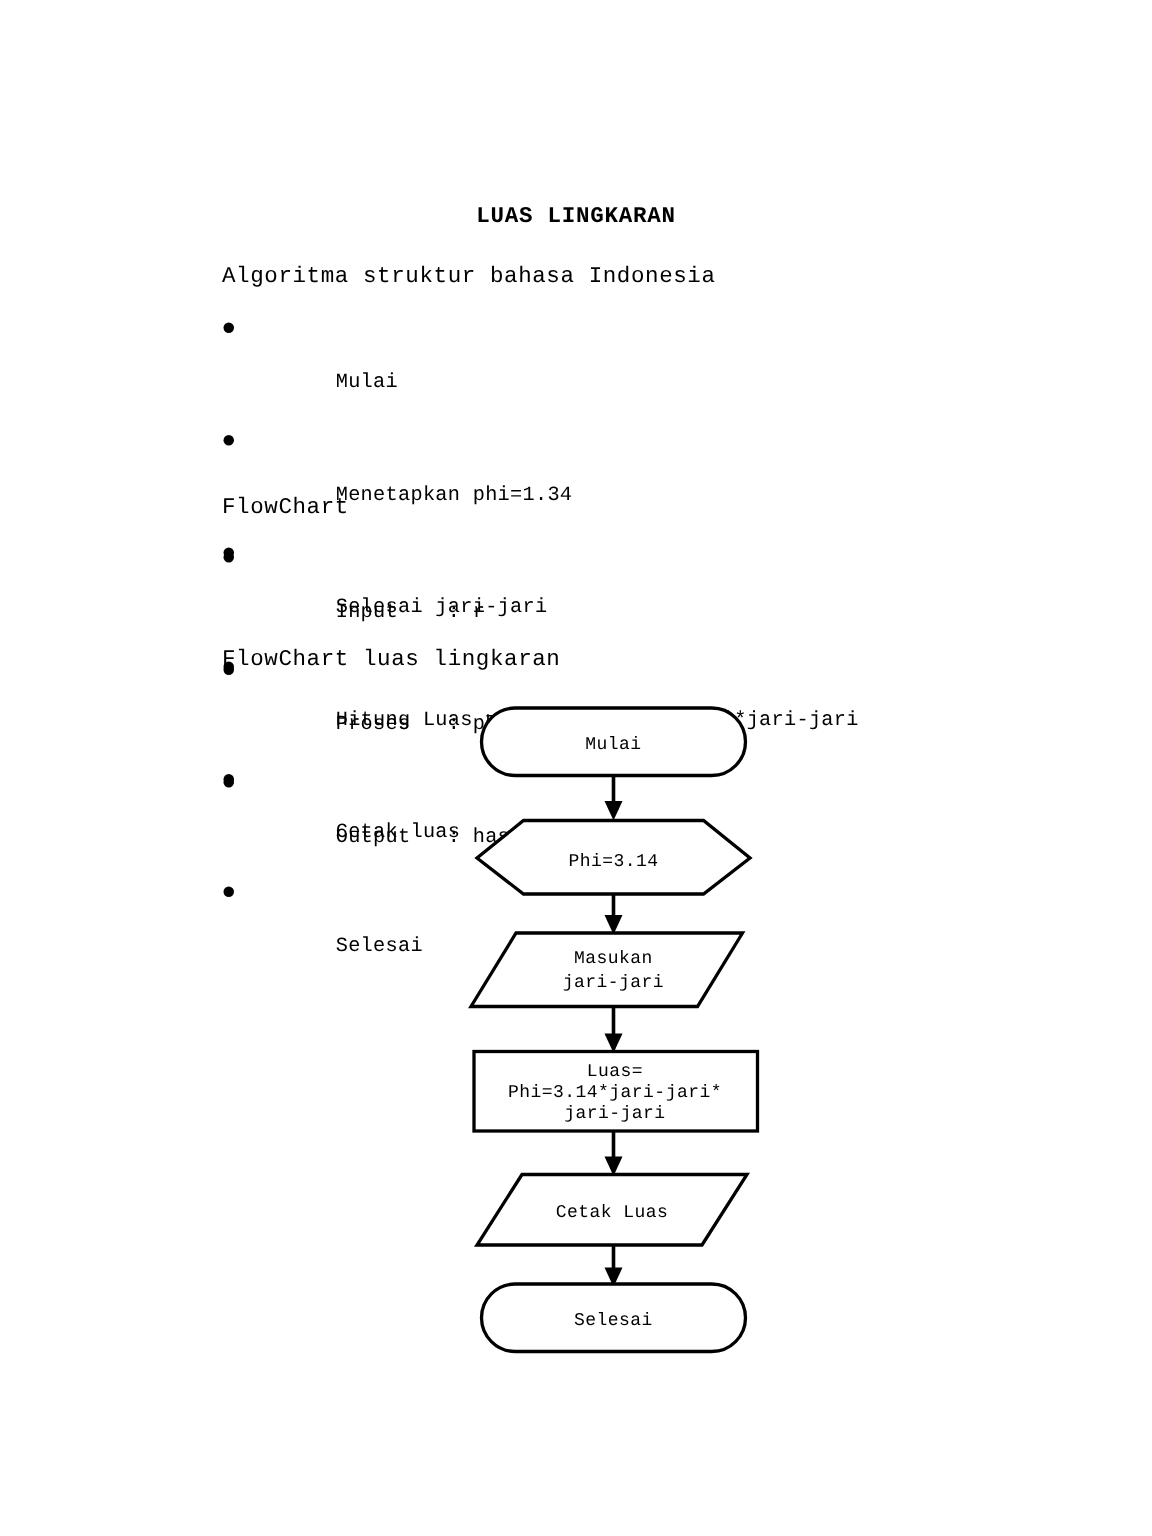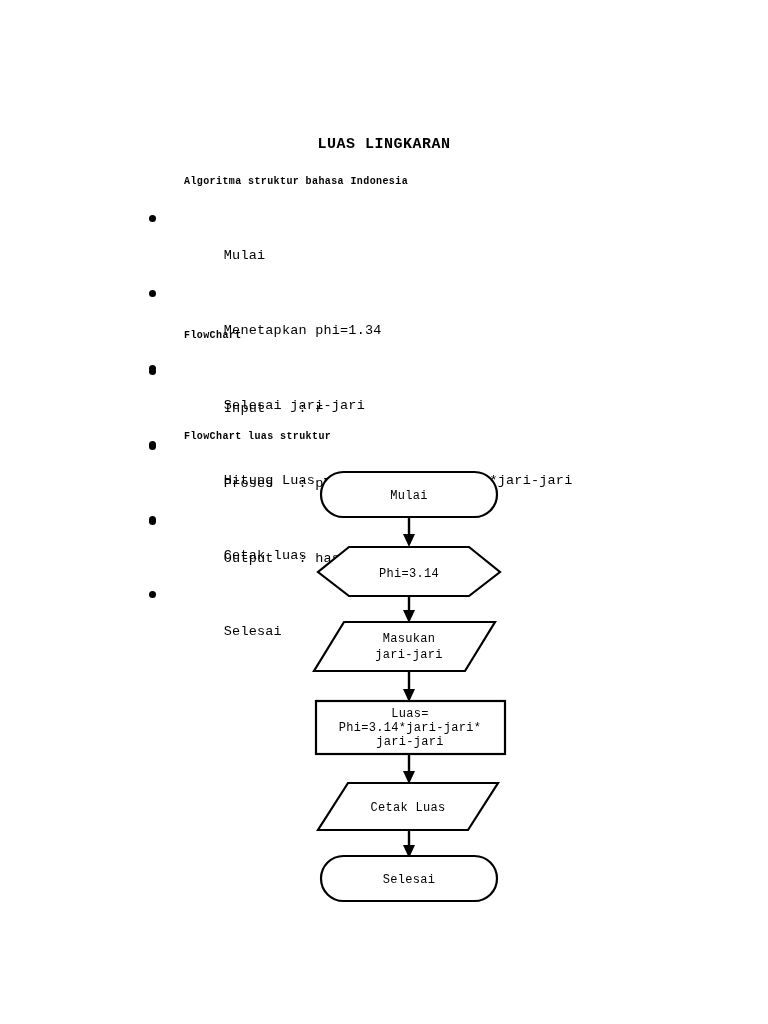--- a/index.html
+++ b/index.html
@@ -31,25 +31,24 @@
     width: 768px;
     text-align: center;
     font-size: 15px;
     font-weight: bold;
     letter-spacing: 0.5px;
   }
 
   .section-heading {
     position: absolute;
     left: 148px;
-    font-size: 10px;
-    font-weight: bold;
+    font-size: 15px;
+    font-weight: normal;
     letter-spacing: 0.4px;
     white-space: pre;
-    margin-left: 36px;
   }
   .heading-algoritma { top: 176px; }
   .heading-pseudocode { top: 330px; }
   .heading-flowchart { top: 431px; }
 
   .bullet-list {
     position: absolute;
     left: 148px;
     margin: 0;
     padding: 0;
@@ -154,21 +153,21 @@
     <li>
       <span class="bullet-dot"></span>
       <span>Proses   : phi=3.14*r*r</span>
     </li>
     <li>
       <span class="bullet-dot"></span>
       <span>Output   : hasil luas</span>
     </li>
   </ul>
 
-  <div class="section-heading heading-flowchart">FlowChart luas struktur</div>
+  <div class="section-heading heading-flowchart">FlowChart luas lingkaran</div>
 
   <div class="flowchart">
     <svg width="768" height="450" viewBox="0 0 768 450" xmlns="http://www.w3.org/2000/svg">
 
       <g>
         <rect class="fc-shape" x="321" y="10" width="176" height="45" rx="22.5" ry="22.5"></rect>
         <text class="fc-label" x="409" y="37">Mulai</text>
       </g>
 
       <g>

